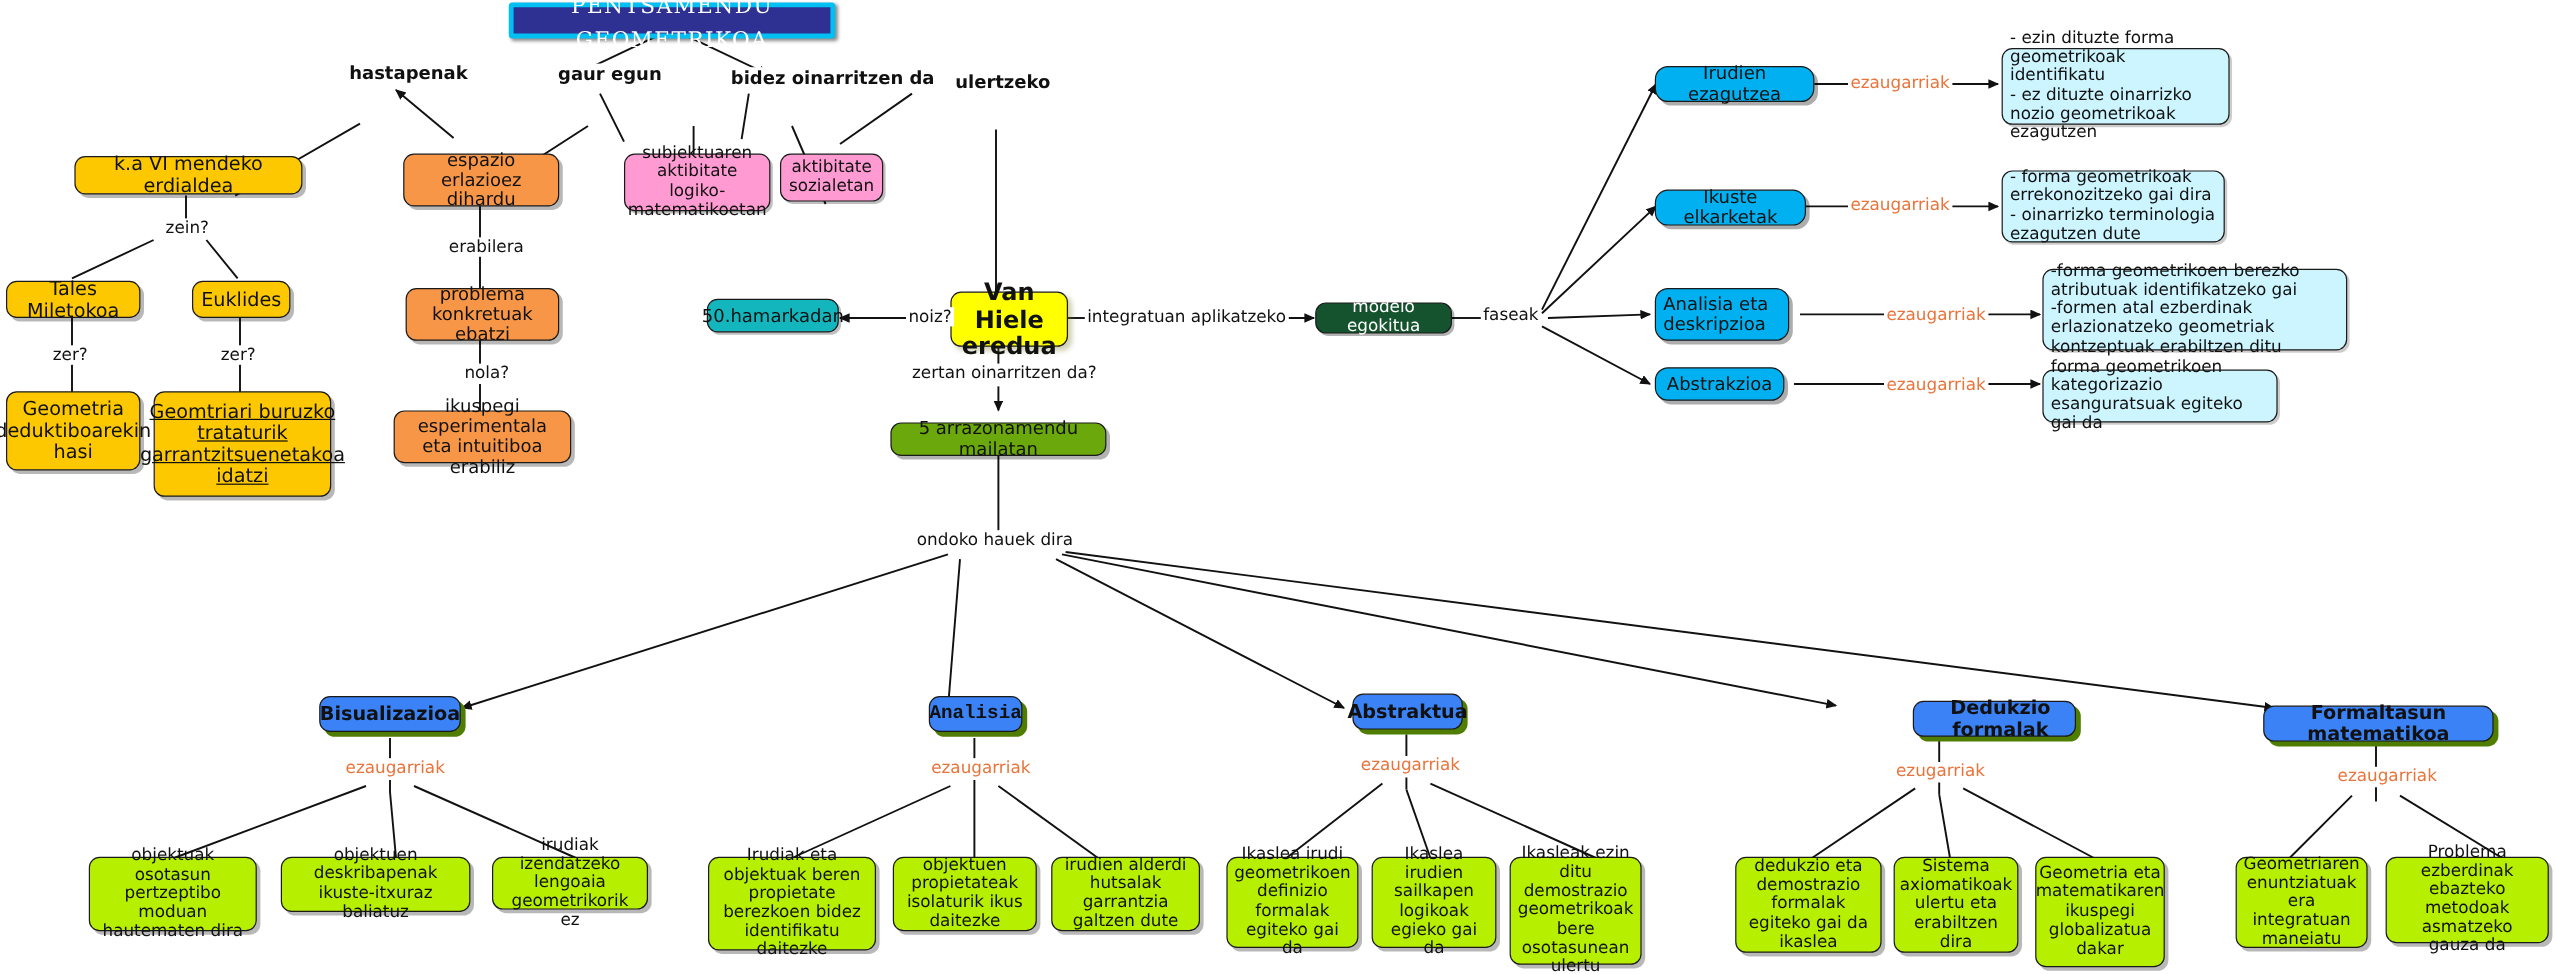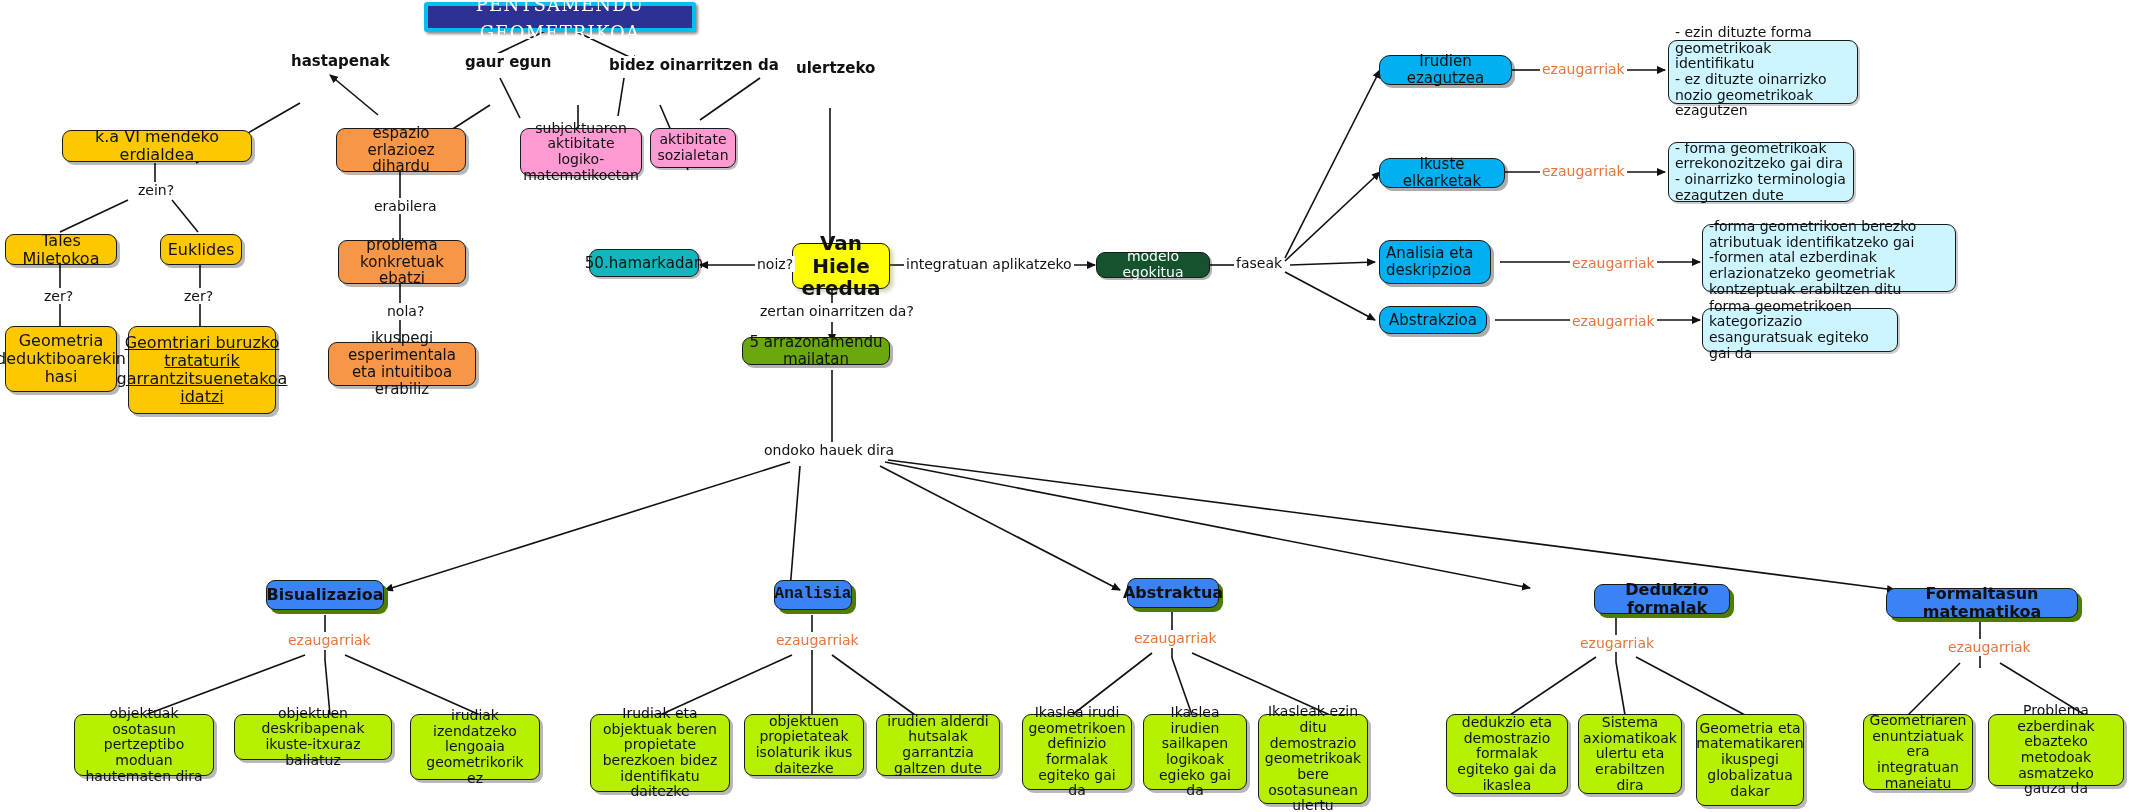--- a/index.html
+++ b/index.html
@@ -189,21 +189,21 @@
   <div class="node n-pink" style="left:520px;top:128px;width:122px;height:48px;">subjektuaren aktibitate logiko-matematikoetan</div>
   <div class="node n-pink" style="left:650px;top:128px;width:86px;height:40px;">aktibitate sozialetan</div>
 
   <div class="node n-teal" style="left:589px;top:249px;width:110px;height:28px;">50.hamarkadan</div>
   <div class="lbl" style="left:755px;top:256px;">noiz?</div>
   <div class="node n-yellow" style="left:792px;top:243px;width:98px;height:46px;">Van Hiele eredua</div>
   <div class="lbl" style="left:904px;top:256px;">integratuan aplikatzeko</div>
   <div class="node n-blue" style="left:1096px;top:252px;width:114px;height:26px;">modelo egokitua</div>
   <div class="lbl" style="left:1234px;top:255px;">faseak</div>
   <div class="lbl" style="left:758px;top:303px;">zertan oinarritzen da?</div>
-  <div class="node n-green-dark" style="left:742px;top:337px;width:148px;height:28px;">5 arrazonamendu mailatan</div>
+  <div class="node n-green-dark" style="left:742px;top:352px;width:180px;height:28px;">5 arrazonamendu mailatan</div>
 
   <div class="node n-cyanbtn" style="left:1379px;top:55px;width:133px;height:30px;">Irudien ezagutzea</div>
   <div class="lbl orange" style="left:1540px;top:61px;">ezaugarriak</div>
   <div class="node n-cyanbox" style="left:1668px;top:40px;width:190px;height:64px;white-space:pre-line;">- ezin dituzte forma geometrikoak identifikatu
 - ez dituzte oinarrizko nozio geometrikoak ezagutzen</div>
 
   <div class="node n-cyanbtn" style="left:1379px;top:158px;width:126px;height:30px;">Ikuste elkarketak</div>
   <div class="lbl orange" style="left:1540px;top:163px;">ezaugarriak</div>
   <div class="node n-cyanbox" style="left:1668px;top:142px;width:186px;height:60px;white-space:pre-line;">- forma geometrikoak errekonozitzeko gai dira
 - oinarrizko terminologia ezagutzen dute</div>
@@ -216,21 +216,21 @@
   <div class="node n-cyanbtn" style="left:1379px;top:306px;width:108px;height:28px;">Abstrakzioa</div>
   <div class="lbl orange" style="left:1570px;top:313px;">ezaugarriak</div>
   <div class="node n-cyanbox" style="left:1702px;top:308px;width:196px;height:44px;white-space:pre-line;">forma geometrikoen kategorizazio esanguratsuak egiteko gai da</div>
 
   <div class="lbl" style="left:762px;top:442px;">ondoko hauek dira</div>
 
   <div class="node n-limebtn" style="left:266px;top:580px;width:118px;height:30px;">Bisualizazioa</div>
   <div class="lbl orange" style="left:286px;top:632px;">ezaugarriak</div>
   <div class="node n-lime" style="left:74px;top:714px;width:140px;height:62px;">objektuak osotasun pertzeptibo moduan hautematen dira</div>
   <div class="node n-lime" style="left:234px;top:714px;width:158px;height:46px;">objektuen deskribapenak ikuste-itxuraz baliatuz</div>
-  <div class="node n-lime" style="left:410px;top:714px;width:130px;height:66px;">irudiak izendatzeko lengoaia geometrikorik ez</div>
+  <div class="node n-lime" style="left:410px;top:714px;width:130px;height:44px;">irudiak izendatzeko lengoaia geometrikorik ez</div>
 
   <div class="node n-limebtn" style="left:774px;top:580px;width:78px;height:30px;font-family:Liberation Mono, monospace;">Analisia</div>
   <div class="lbl orange" style="left:774px;top:632px;">ezaugarriak</div>
   <div class="node n-lime" style="left:590px;top:714px;width:140px;height:78px;">Irudiak eta objektuak beren propietate berezkoen bidez identifikatu daitezke</div>
   <div class="node n-lime" style="left:744px;top:714px;width:120px;height:62px;">objektuen propietateak isolaturik ikus daitezke</div>
   <div class="node n-lime" style="left:876px;top:714px;width:124px;height:62px;">irudien alderdi hutsalak garrantzia galtzen dute</div>
 
   <div class="node n-limebtn" style="left:1127px;top:578px;width:92px;height:30px;">Abstraktua</div>
   <div class="lbl orange" style="left:1132px;top:630px;">ezaugarriak</div>
   <div class="node n-lime" style="left:1022px;top:714px;width:110px;height:76px;">Ikaslea irudi geometrikoen definizio formalak egiteko gai da</div>

